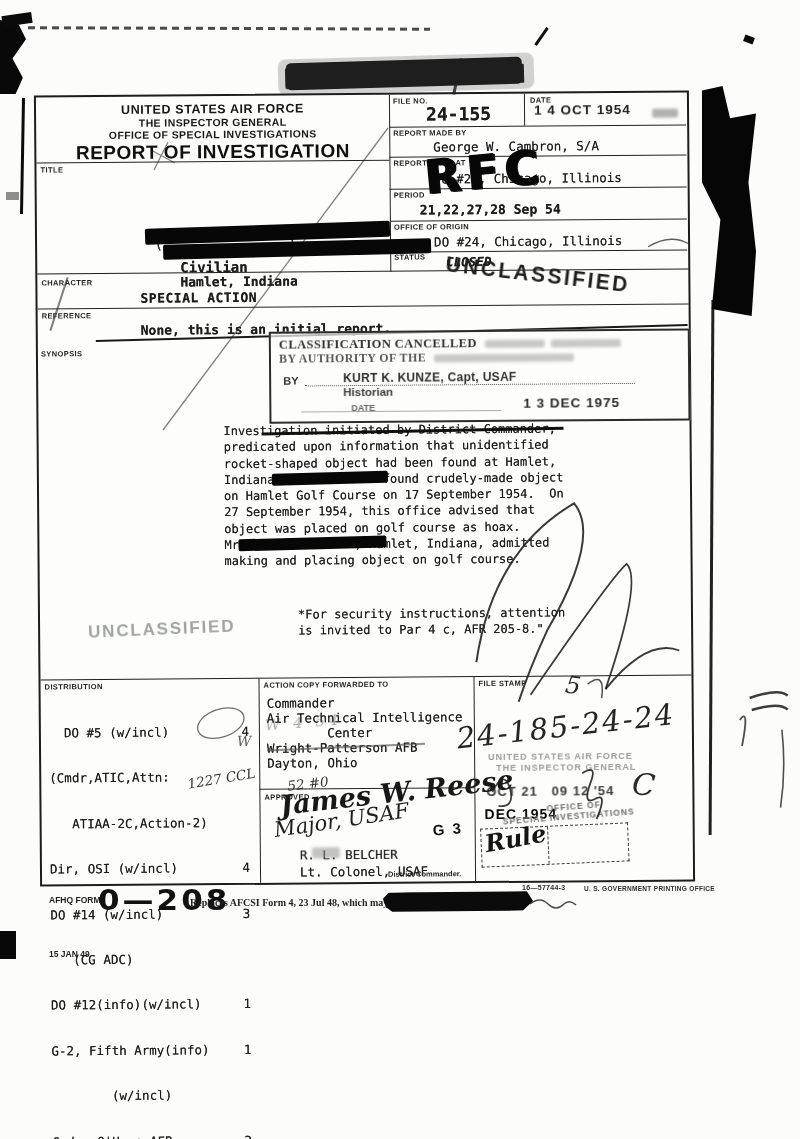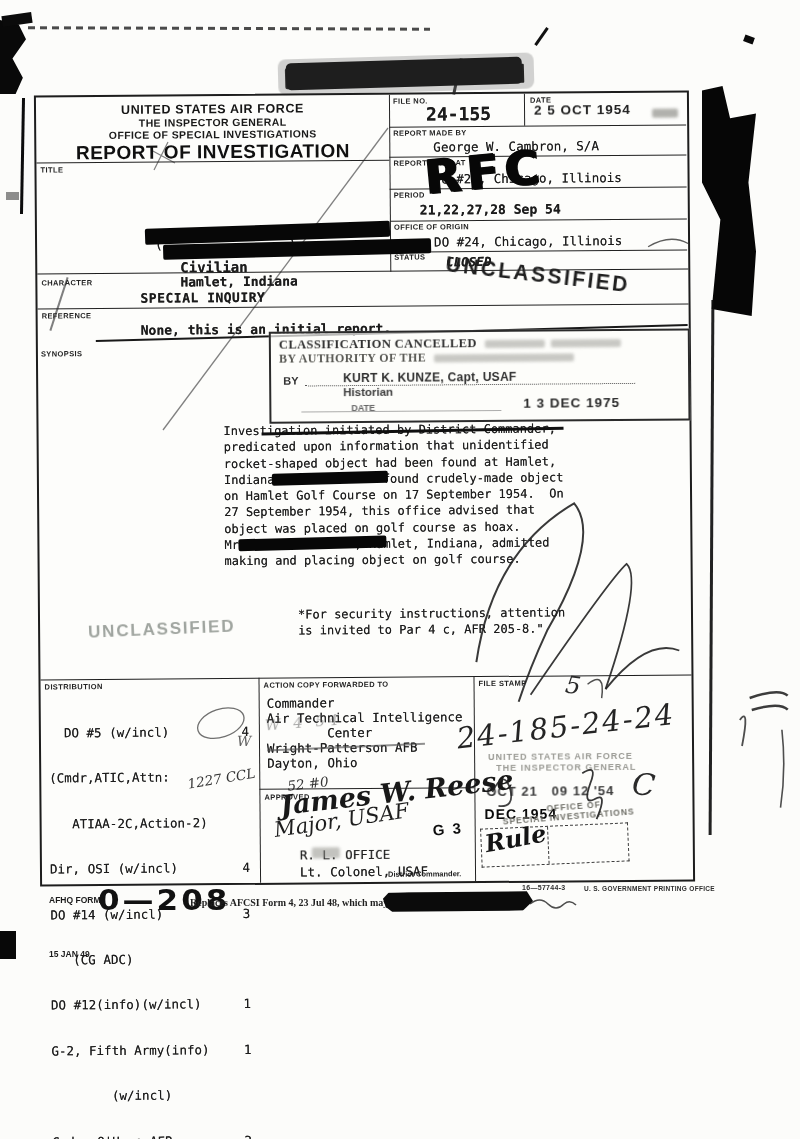--- a/index.html
+++ b/index.html
@@ -66,21 +66,21 @@
 
     <div class="abs" style="left:353px;top:0;width:0;height:177px;border-left:1.6px solid #222;"></div>
 
     <div class="abs bb" style="left:353px;top:0;width:297px;height:32px;">
       <div class="abs" style="left:0;top:0;width:135px;height:32px;border-right:1.6px solid #222;">
         <div class="lab" style="padding:2px 0 0 4px;">FILE NO.</div>
         <div class="tw abs" style="left:22px;bottom:2px;font-size:18px;font-weight:bold;margin-left:15px;">24-155</div>
       </div>
       <div class="abs" style="left:135px;top:0;width:162px;height:32px;">
         <div class="lab" style="padding:2px 0 0 6px;">DATE</div>
-        <div class="stamp abs blur1" style="left:10px;top:9px;font-size:13.5px;letter-spacing:1px;color:#222;">2 5 OCT 1954</div>
+        <div class="stamp abs blur1" style="left:10px;top:9px;font-size:13.5px;letter-spacing:1px;color:#222;">1 4 OCT 1954</div>
         <div class="smudge abs" style="left:128px;top:16px;width:26px;height:9px;opacity:.65;"></div>
       </div>
     </div>
     <div class="abs bb" style="left:353px;top:32px;width:297px;height:30px;">
       <div class="lab" style="padding:2px 0 0 4px;">REPORT MADE BY</div>
       <div class="tw abs" style="left:44px;bottom:2px;font-size:12.5px;">George W. Cambron, S/A</div>
     </div>
     <div class="abs bb" style="left:353px;top:62px;width:297px;height:32px;">
       <div class="lab" style="padding:2px 0 0 4px;">REPORT MADE AT</div>
       <div class="tw abs" style="left:44px;bottom:2px;font-size:12.5px;">DO #24, Chicago, Illinois</div>
@@ -111,21 +111,21 @@
     </div>
 
     <div class="abs" style="left:388px;top:50px;font-family:'DejaVu Sans',sans-serif;font-weight:900;font-size:47px;
                 letter-spacing:6px;color:#070707;transform:rotate(-5deg);z-index:5;
                 text-shadow:1.5px 1px 0 #0a0a0a,-1px .5px 0 #0a0a0a;">RFC</div>
 
     <div class="abs" style="left:0;top:176px;width:651px;height:0;border-top:1.8px solid #1d1d1d;"></div>
 
     <div class="abs bb" style="left:0;top:178px;width:651px;height:33px;">
       <div class="lab" style="padding:3px 0 0 4px;">CHARACTER</div>
-      <div class="tw abs" style="left:103px;bottom:2px;font-size:13px;font-weight:bold;letter-spacing:.5px;">SPECIAL INQUIRY</div>
+      <div class="tw abs" style="left:103px;bottom:2px;font-size:13px;font-weight:bold;letter-spacing:.5px;">SPECIAL ACTION</div>
     </div>
 
     <div class="stamp abs blur1" style="left:408px;top:168px;font-size:21px;letter-spacing:2.5px;color:#1f1f1f;transform:rotate(7deg) scaleY(1.08);z-index:4;">UNCLASSIFIED</div>
 
     <div class="abs" style="left:0;top:211px;width:651px;height:37px;">
       <div class="lab" style="padding:3px 0 0 4px;">REFERENCE</div>
       <div class="tw abs" style="left:103px;top:15px;font-size:13px;font-weight:bold;">None, this is an initial report.</div>
       <div class="abs" style="left:58px;top:32px;width:592px;height:2px;background:#191919;transform:rotate(-1.1deg);transform-origin:left center;"></div>
     </div>
 
@@ -218,21 +218,21 @@
       </div>
       <div class="abs" style="left:8px;top:69px;width:158px;height:1.8px;background:#555;opacity:.65;transform:rotate(-2deg);"></div>
       <div class="hand abs blur1" style="left:6px;top:36px;font-size:15px;color:#555;opacity:.5;transform:rotate(-4deg);letter-spacing:4px;">W 4 54</div>
       <div class="hand abs" style="left:28px;top:98px;font-size:13.5px;color:#333;transform:rotate(-6deg);">52 #0</div>
 
       <div class="abs" style="left:0;top:111px;width:215px;height:0;border-top:1.6px solid #222;"></div>
       <div class="lab" style="position:absolute;left:5px;top:115px;">APPROVED</div>
       <div class="hand abs" style="left:20px;top:100px;font-size:27px;color:#181818;transform:rotate(-6deg);font-weight:bold;z-index:5;">James W. Reese</div>
       <div class="hand abs" style="left:14px;top:131px;font-size:21px;color:#1d1d1d;transform:rotate(-8deg);z-index:5;">Major, USAF</div>
       <div class="abs" style="left:173px;top:144px;font-weight:900;font-size:15px;color:#0e0e0e;transform:rotate(-5deg);letter-spacing:2px;">G 3</div>
-      <div class="tw abs blur1" style="left:40px;top:170px;font-size:12.5px;">R. L. OFFICE</div>
+      <div class="tw abs blur1" style="left:40px;top:170px;font-size:12.5px;">R. L. BELCHER</div>
       <div class="smudge abs" style="left:52px;top:170px;width:28px;height:11px;opacity:.5;"></div>
       <div class="tw abs" style="left:40px;top:187px;font-size:12.5px;">Lt. Colonel, USAF</div>
       <div style="position:absolute;left:128px;top:193px;font:bold 7.5px 'Liberation Sans',sans-serif;color:#222;">District Commander.</div>
     </div>
 
     <div class="abs" style="left:433px;top:582px;width:218px;height:205px;">
       <div class="lab" style="padding:3px 0 0 5px;">FILE STAMP</div>
       <div class="hand abs" style="left:-18px;top:28px;font-size:29px;letter-spacing:2px;color:#242424;transform:rotate(-6deg);z-index:6;width:330px;">24-185-24-24</div>
       <div class="hand abs" style="left:92px;top:-4px;font-size:24px;color:#2a2a2a;transform:rotate(8deg);">5</div>
       <div class="hand abs" style="left:158px;top:92px;font-size:30px;color:#2a2a2a;transform:rotate(6deg);">C</div>

